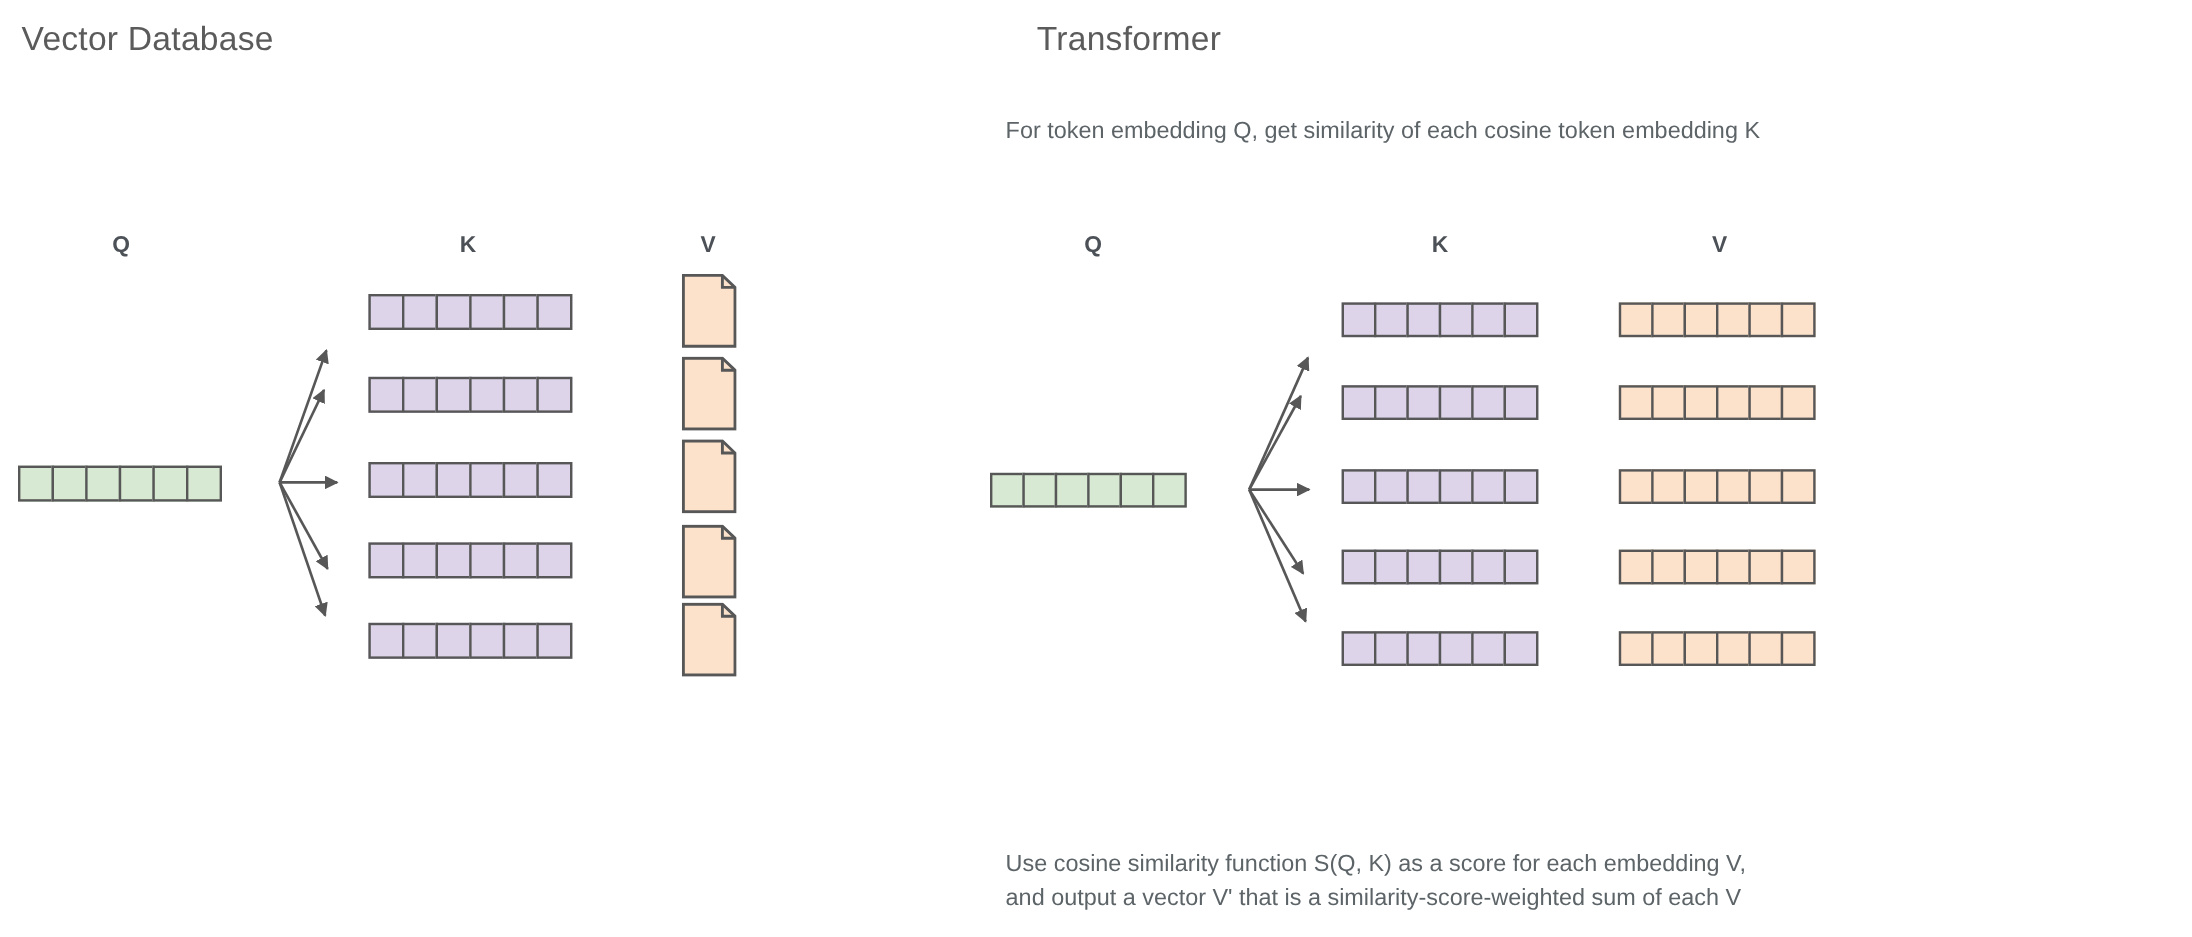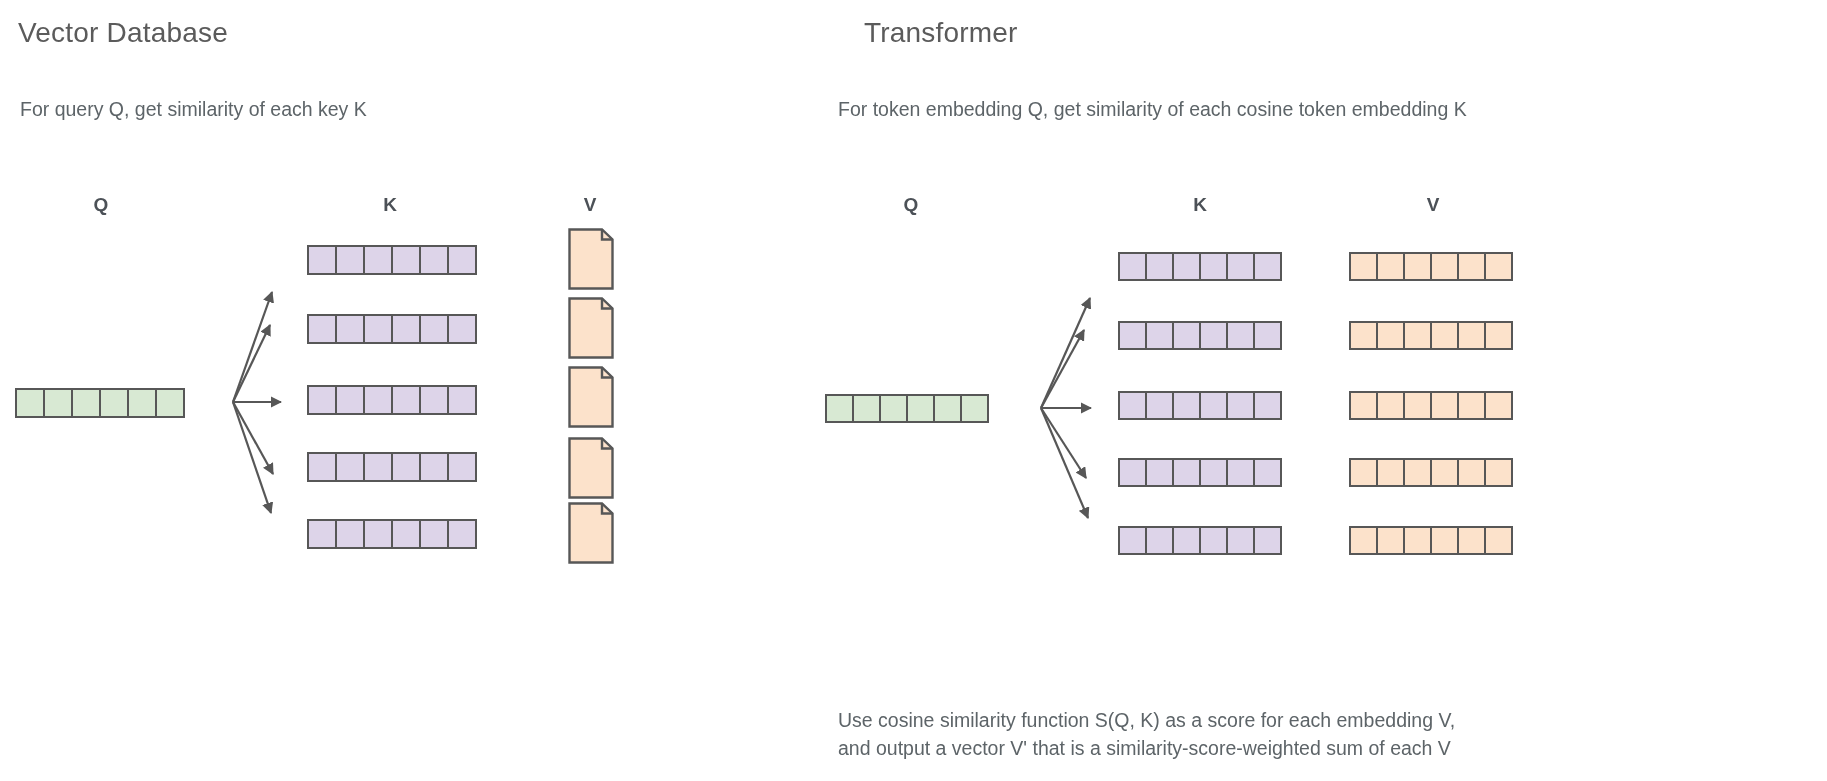--- a/index.html
+++ b/index.html
@@ -113,21 +113,20 @@
 </style>
 </head>
 <body>
 
 <div id="stage">
 
   <div class="panel" id="panel-left">
 
     <div class="panel-title">Vector Database</div>
 
-    <div class="panel-subtitle">For query Q, get similarity of each key K</div>
 
     <div class="col-label" style="left:101px; top:194px;">Q</div>
     <div class="col-label" style="left:390px; top:194px;">K</div>
     <div class="col-label" style="left:590px; top:194px;">V</div>
 
     <div class="vector vec-q" id="L-q" style="left:15px; top:388px;">
         <div class="cell" style="width: 30px; height: 30px; background: rgb(216, 233, 211); border-color: rgb(87, 87, 87);"></div>
         <div class="cell" style="width: 30px; height: 30px; background: rgb(216, 233, 211); border-color: rgb(87, 87, 87);"></div>
         <div class="cell" style="width: 30px; height: 30px; background: rgb(216, 233, 211); border-color: rgb(87, 87, 87);"></div>
         <div class="cell" style="width: 30px; height: 30px; background: rgb(216, 233, 211); border-color: rgb(87, 87, 87);"></div>

